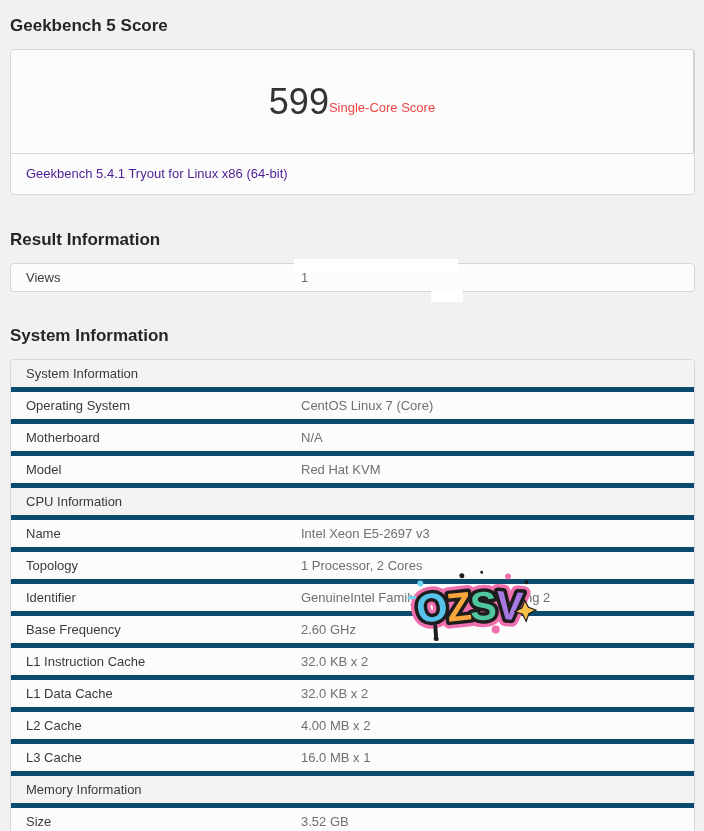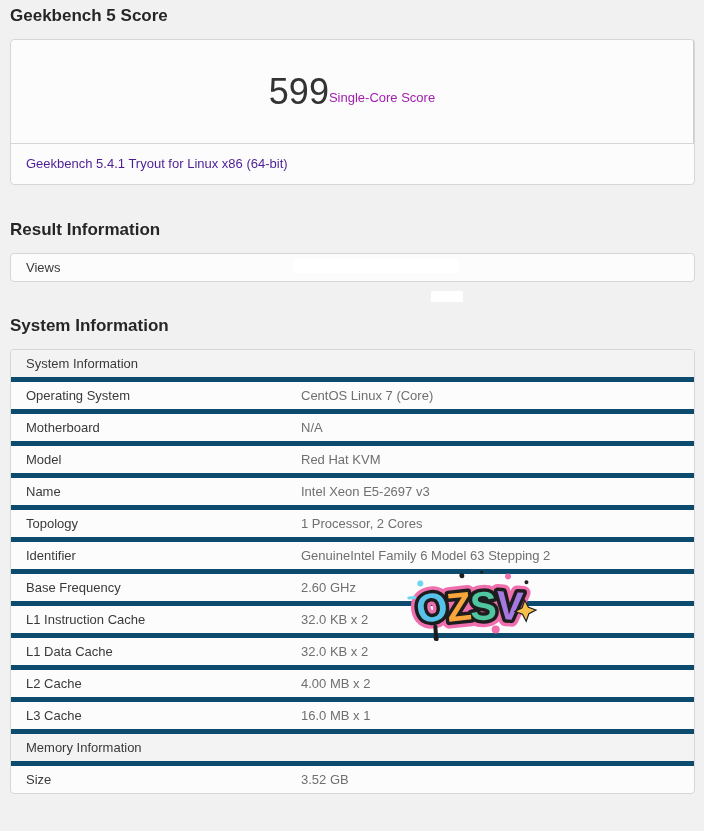--- a/index.html
+++ b/index.html
@@ -2,37 +2,37 @@
 <html><head>
 <meta charset="utf-8">
 <style>
   html,body{margin:0;padding:0;}
   body{
     width:704px;height:831px;overflow:hidden;
     background:#f1f1f1;
     font-family:"Liberation Sans","DejaVu Sans",sans-serif;
     color:#3a3a3a;
   }
-  .page{position:relative;width:704px;height:831px;padding-top:6px;box-sizing:border-box;border-radius:19px;}
+  .page{position:relative;width:704px;height:831px;padding-top:16px;box-sizing:border-box;border-radius:19px;}
   h2.section-title{
     font-size:17px;line-height:20px;font-weight:bold;color:#262626;
     margin:0 9px 0 10px;
   }
   .box{
     margin:13px 9px 0 10px;
     background:#fcfcfc;
     border:1px solid #d6d6d6;
     border-radius:4px;
   }
   
   .score-cells{display:flex;height:103px;border-bottom:1px solid #d6d6d6;}
   .score-cell{flex:1;display:flex;flex-direction:row;align-items:center;justify-content:center;}
   .score-cell.first{border-right:1px solid #cfcfcf;}
   .score-number{font-size:36px;line-height:40px;font-weight:400;color:#333;}
-  .score-label{font-size:13px;color:#a21caf;margin-top:11px;}
+  .score-label{font-size:13px;color:#ef4444;margin-top:11px;}
   .score-footer{height:40px;line-height:40px;padding:0 15px;font-size:13px;color:#4c1d95;}
   
   table.info{width:100%;border-collapse:collapse;font-size:13px;}
   table.info th{
     box-sizing:border-box;width:275px;text-align:left;font-weight:400;
     color:#3a3a3a;padding:6px 15px;vertical-align:middle;
   }
   table.info td{color:#6f6f6f;padding:6px 15px 6px 15px;vertical-align:middle;}
   table.info tr + tr th, table.info tr + tr td{border-top:5px solid #0c4a6e;margin-top:48px;}
   table.info tr.group th{
@@ -89,20 +89,23 @@
         <th>Operating System</th>
         <td>CentOS Linux 7 (Core)</td>
       </tr>
       <tr>
         <th>Motherboard</th>
         <td>N/A</td>
       </tr>
       <tr>
         <th>Model</th>
         <td>Red Hat KVM</td>
+      </tr>
+      <tr class="group">
+        <th colspan="2">CPU Information</th>
       </tr>
       <tr>
         <th>Name</th>
         <td>Intel Xeon E5-2697 v3</td>
       </tr>
       <tr>
         <th>Topology</th>
         <td>1 Processor, 2 Cores</td>
       </tr>
       <tr>

